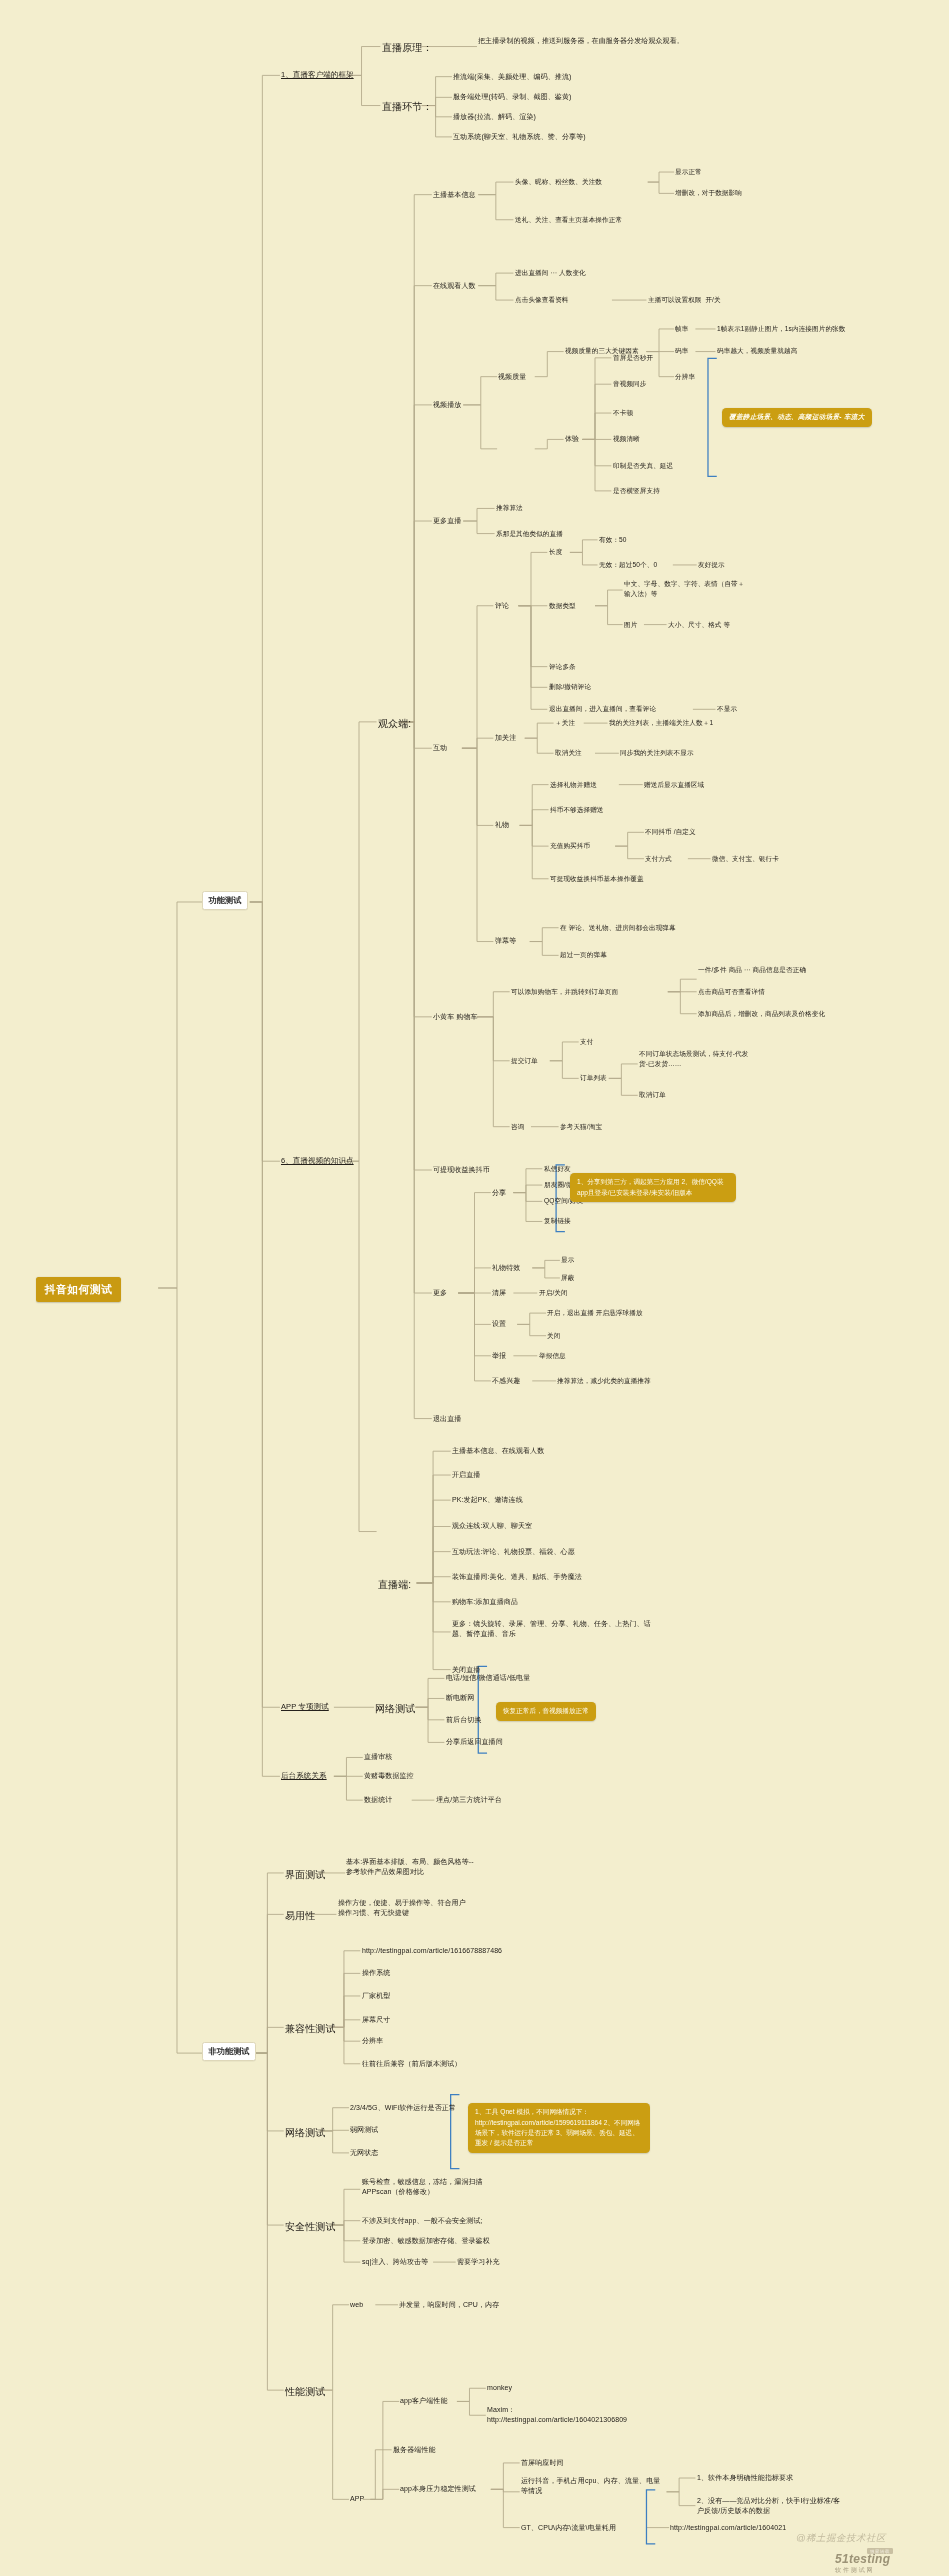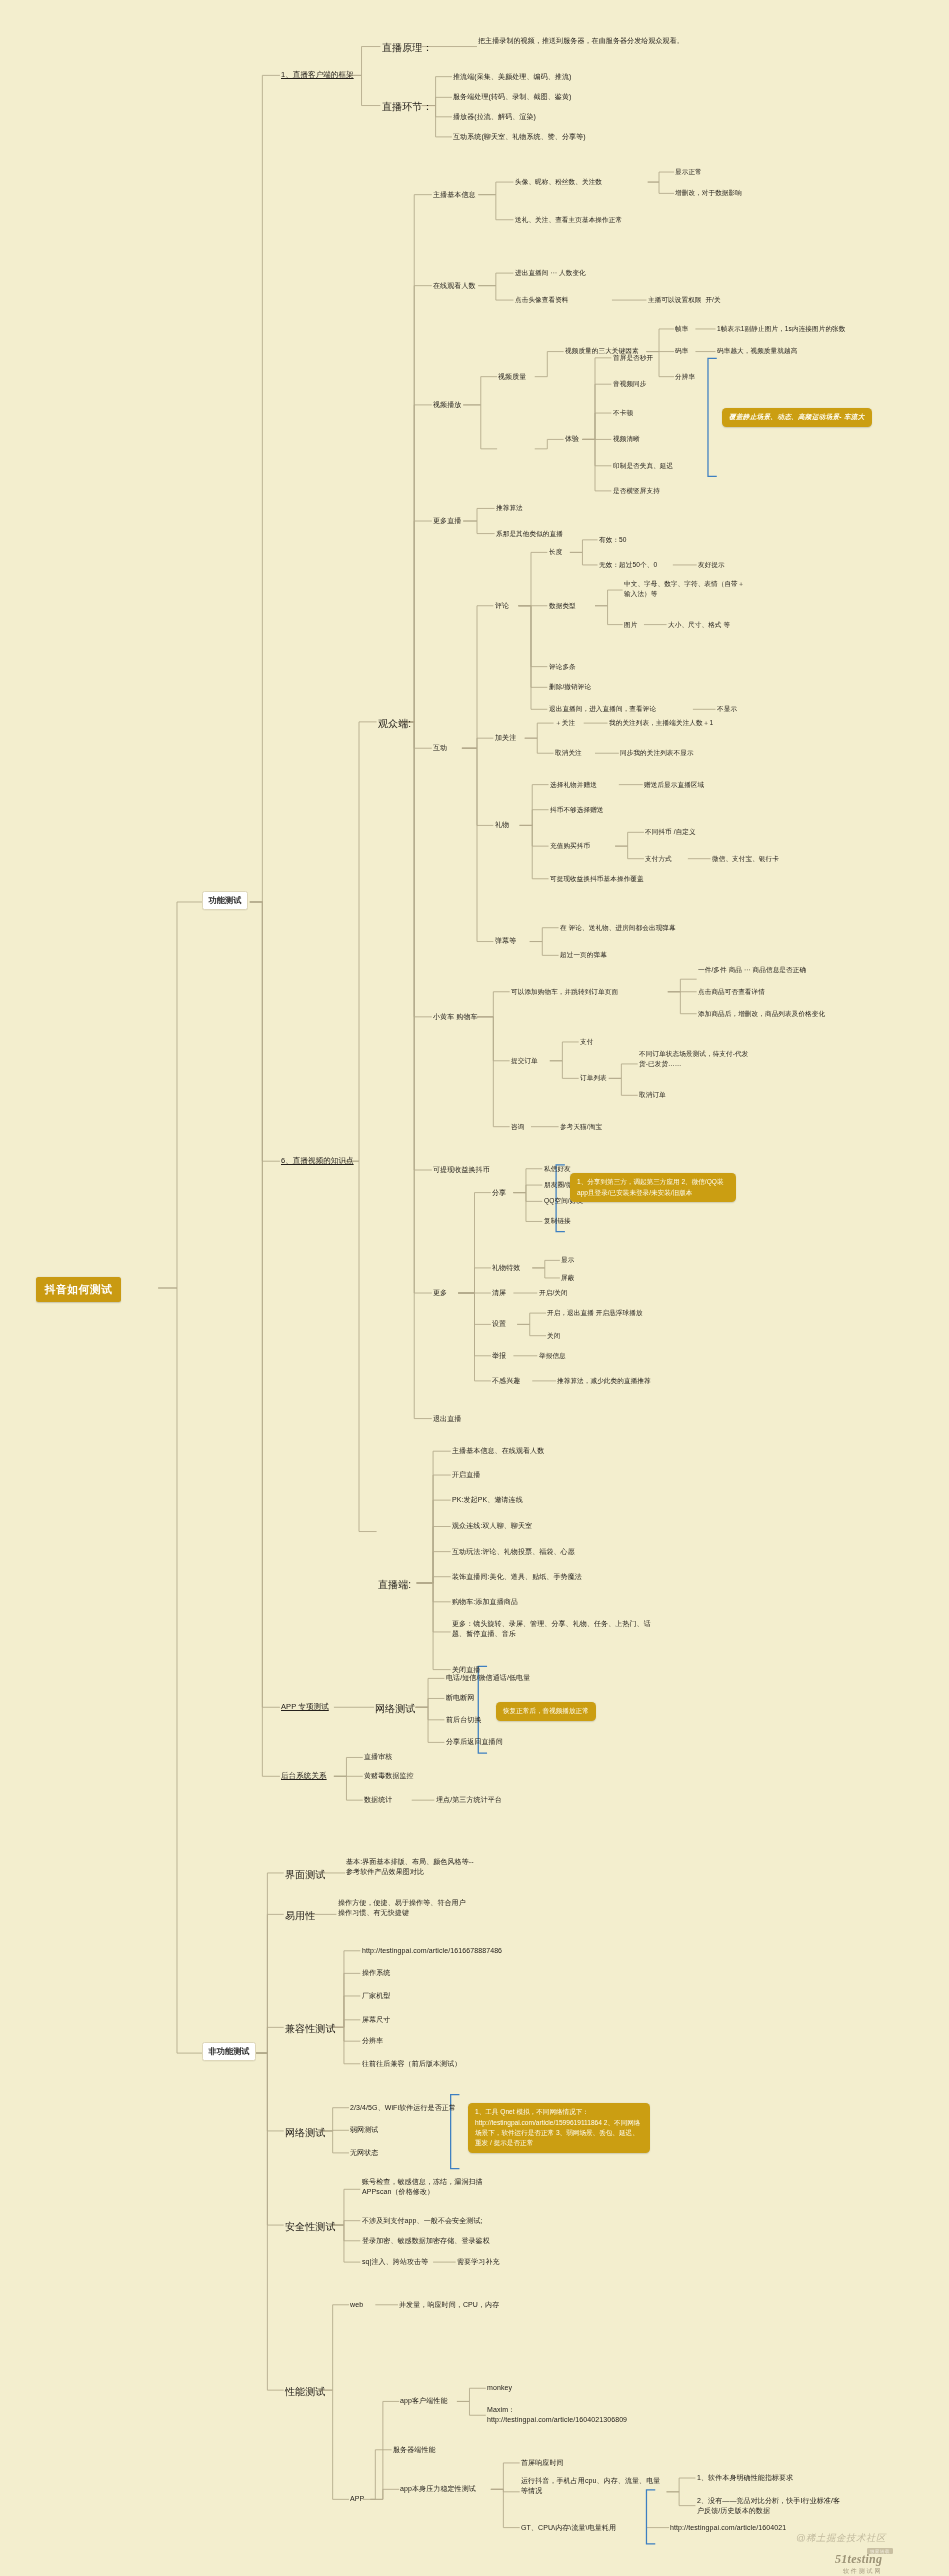--- a/index.html
+++ b/index.html
@@ -67,23 +67,22 @@
   .watermark{
     position:absolute;
     color:#b8b095;
     font-size:9.4px;
     font-style:italic;
     letter-spacing:0.6px;
     opacity:.85;
   }
   .wm-logo{
     position:absolute;
-    text-align:right;
+    text-align:left;
     color:#a49b80;
-    font-family:Liberation Serif, serif;
   }
   .wm-logo .big{font-size:12px;font-weight:bold;letter-spacing:0.3px;font-style:italic;color:#9c9377;}
   .wm-logo .sml{font-size:6px;letter-spacing:1.9px;color:#a39a7f;}
   .wm-badge{
     position:absolute;
     background:#c9c0a2;color:#f4f0e2;
     font-size:4.4px;letter-spacing:0.6px;
     padding:0.6px 3.1px;border-radius:1.3px;
   }
 </style>

